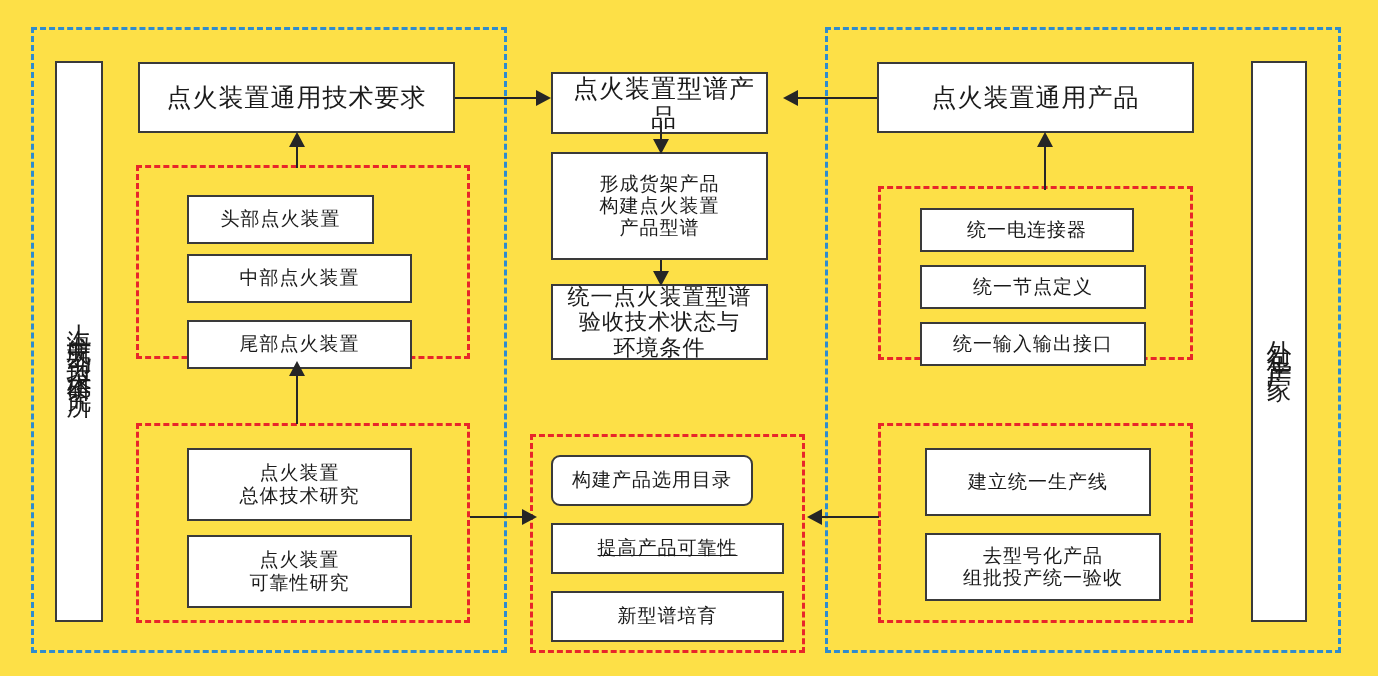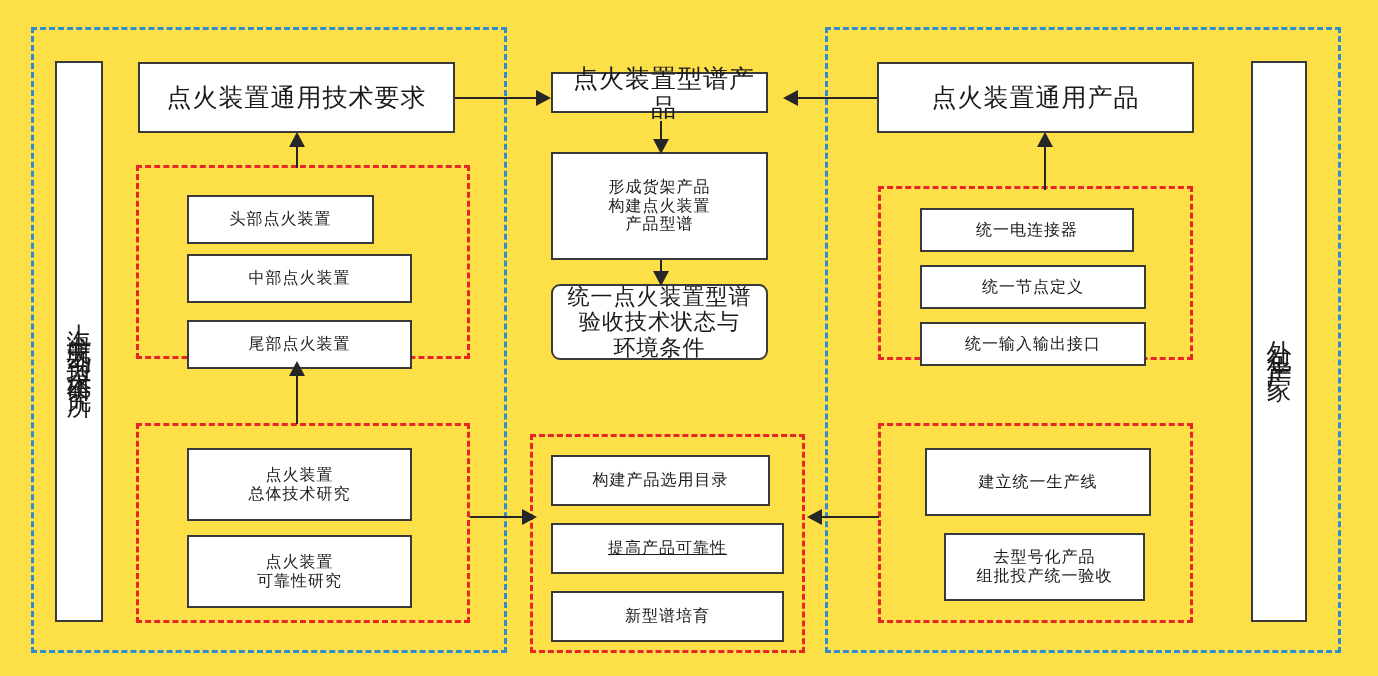--- a/index.html
+++ b/index.html
@@ -37,22 +37,22 @@
     background:#ffffff;
     display:flex;
     align-items:center;
     justify-content:center;
     text-align:center;
     line-height:1.16;
     white-space:pre-line;
     letter-spacing:1px;
   }
   .box.t26{font-size:25px;}
-  .box.t24{font-size:16px;}
-  .box.t22{font-size:22px;border-radius:9px;}
+  .box.t24{font-size:19px;}
+  .box.t22{font-size:22px;}
 
   
   .vbox{
     position:absolute;
     box-sizing:border-box;
     border:2px solid #3a3a3a;
     background:#ffffff;
     display:flex;
     align-items:center;
     justify-content:center;
@@ -98,48 +98,48 @@
   <div class="box t24" style="left:187px;top:254px;width:225px;height:49px;">中部点火装置</div>
   <div class="box t24" style="left:187px;top:320px;width:225px;height:49px;text-align:center;">尾部点火装置</div>
 
   <div class="red-region" style="left:136px;top:423px;width:334px;height:200px;"></div>
 
   <div class="box t24" style="left:187px;top:448px;width:225px;height:73px;">点火装置
 总体技术研究</div>
   <div class="box t24" style="left:187px;top:535px;width:225px;height:73px;">点火装置
 可靠性研究</div>
 
-  <div class="box t26" style="left:551px;top:72px;width:217px;height:41px;padding-left:9px;">点火装置型谱产品</div>
+  <div class="box t26" style="left:551px;top:72px;width:217px;height:62px;padding-left:9px;">点火装置型谱产品</div>
 
   <div class="box t24" style="left:551px;top:152px;width:217px;height:108px;">形成货架产品
 构建点火装置
 产品型谱</div>
 
   <div class="box t22" style="left:551px;top:284px;width:217px;height:76px;">统一点火装置型谱
 验收技术状态与
 环境条件</div>
 
   <div class="red-region" style="left:530px;top:434px;width:275px;height:219px;"></div>
 
-  <div class="box t24" style="left:551px;top:455px;width:219px;height:51px;">构建产品选用目录</div>
+  <div class="box t24" style="left:551px;top:455px;width:202px;height:51px;border-radius:9px;">构建产品选用目录</div>
   <div class="box t24" style="left:551px;top:523px;width:233px;height:51px;text-decoration:underline;">提高产品可靠性</div>
   <div class="box t24" style="left:551px;top:591px;width:233px;height:51px;">新型谱培育</div>
 
   <div class="box t26" style="left:877px;top:62px;width:317px;height:71px;">点火装置通用产品</div>
 
   <div class="red-region" style="left:878px;top:186px;width:315px;height:174px;"></div>
 
   <div class="box t24" style="left:920px;top:208px;width:214px;height:44px;">统一电连接器</div>
   <div class="box t24" style="left:920px;top:265px;width:226px;height:44px;">统一节点定义</div>
   <div class="box t24" style="left:920px;top:322px;width:226px;height:44px;">统一输入输出接口</div>
 
   <div class="red-region" style="left:878px;top:423px;width:315px;height:200px;"></div>
 
   <div class="box t24" style="left:925px;top:448px;width:226px;height:68px;">建立统一生产线</div>
-  <div class="box t24" style="left:944px;top:533px;width:201px;height:68px;">去型号化产品
+  <div class="box t24" style="left:925px;top:533px;width:236px;height:68px;">去型号化产品
 组批投产统一验收</div>
 
   <div class="hline" style="left:455px;top:97px;width:81px;"></div>
   <div class="arrow arrow-r" style="left:536px;top:90px;"></div>
 
   <div class="hline" style="left:798px;top:97px;width:79px;"></div>
   <div class="arrow arrow-l" style="left:783px;top:90px;"></div>
 
   <div class="vline" style="left:296px;top:140px;height:28px;"></div>
   <div class="arrow arrow-u" style="left:289px;top:132px;"></div>

